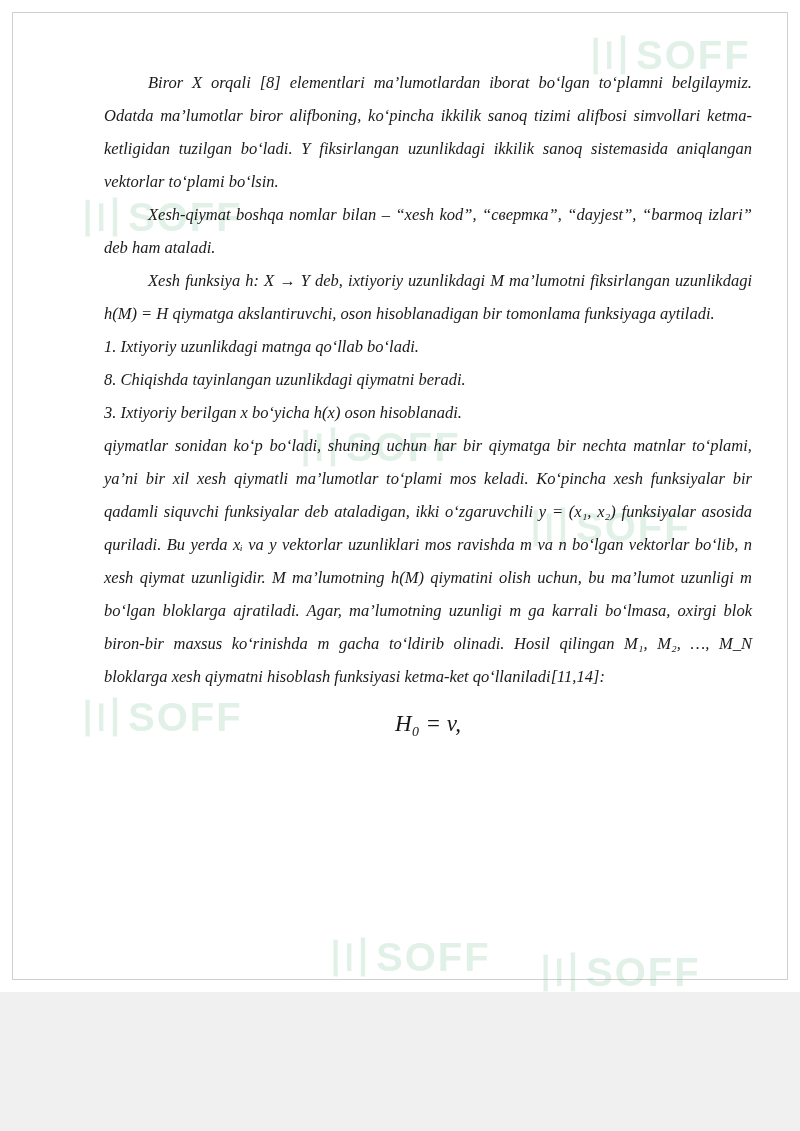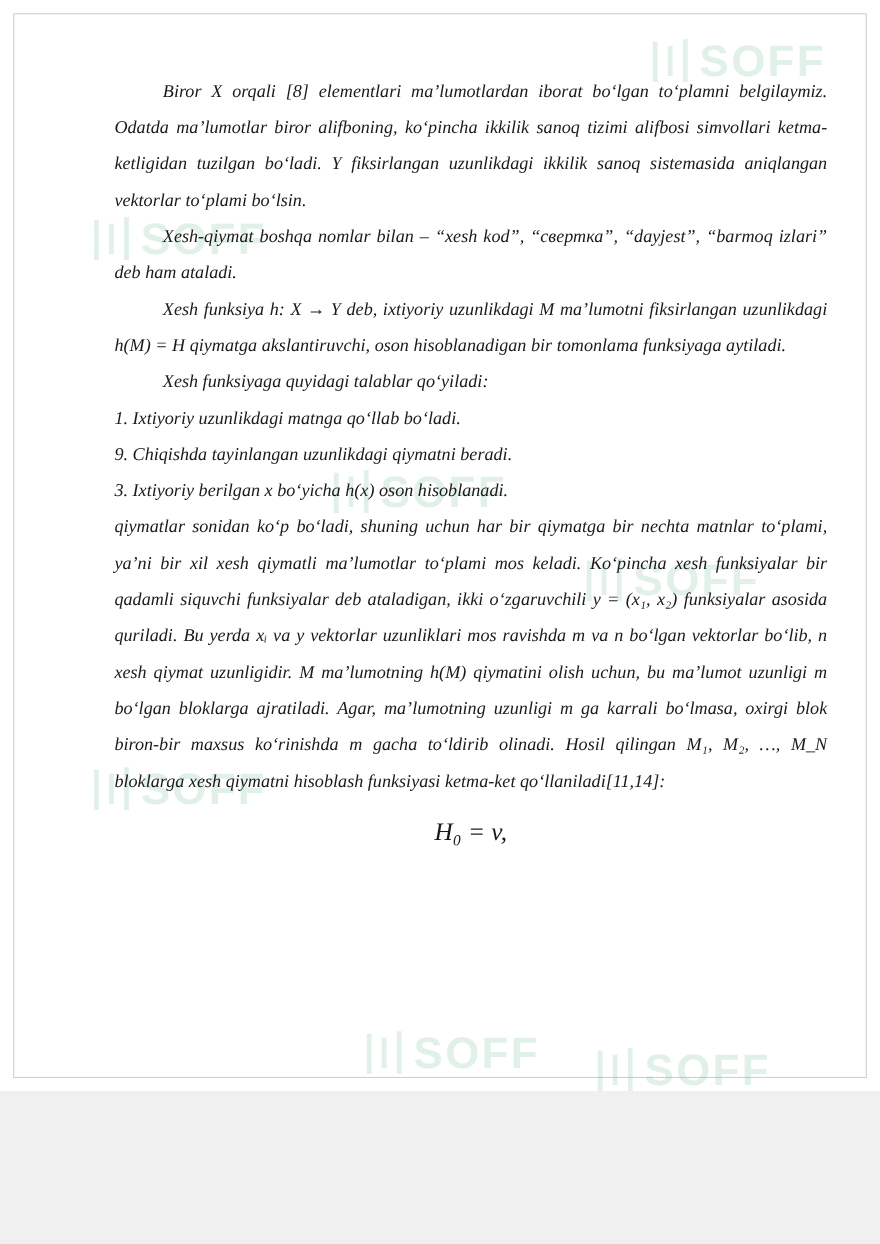--- a/index.html
+++ b/index.html
@@ -99,23 +99,22 @@
   <div class="wm wm-4"><span class="bars">〣</span><span>SOFF</span></div>
   <div class="wm wm-5"><span class="bars">〣</span><span>SOFF</span></div>
   <div class="wm wm-6"><span class="bars">〣</span><span>SOFF</span></div>
   <div class="wm wm-7"><span class="bars">〣</span><span>SOFF</span></div>
   <div class="wm wm-8"><span class="bars">〣</span><span>SOFF</span></div>
 
   <div class="content">
     <p class="indent">Biror X orqali [8] elementlari ma’lumotlardan iborat bo‘lgan to‘plamni belgilaymiz. Odatda ma’lumotlar biror alifboning, ko‘pincha ikkilik sanoq tizimi alifbosi simvollari ketma-ketligidan tuzilgan bo‘ladi. Y fiksirlangan uzunlikdagi ikkilik sanoq sistemasida aniqlangan vektorlar to‘plami bo‘lsin.</p>
     <p class="indent">Xesh-qiymat boshqa nomlar bilan – “xesh kod”, “свертка”, “dayjest”, “barmoq izlari” deb ham ataladi.</p>
     <p class="indent">Xesh funksiya h: X → Y deb, ixtiyoriy uzunlikdagi M ma’lumotni fiksirlangan uzunlikdagi h(M) = H qiymatga akslantiruvchi, oson hisoblanadigan bir tomonlama funksiyaga aytiladi.</p>
-    <p class="indent">Xesh funksiyaga quyidagi talablar qo‘yiladi:</p>
     <p class="noindent">1. Ixtiyoriy uzunlikdagi matnga qo‘llab bo‘ladi.</p>
-    <p class="noindent">9. Chiqishda tayinlangan uzunlikdagi qiymatni beradi.</p>
+    <p class="noindent">8. Chiqishda tayinlangan uzunlikdagi qiymatni beradi.</p>
     <p class="noindent">3. Ixtiyoriy berilgan x bo‘yicha h(x) oson hisoblanadi.</p>
     <p class="noindent">qiymatlar sonidan ko‘p bo‘ladi, shuning uchun har bir qiymatga bir nechta matnlar to‘plami, ya’ni bir xil xesh qiymatli ma’lumotlar to‘plami mos keladi. Ko‘pincha xesh funksiyalar bir qadamli siquvchi funksiyalar deb ataladigan, ikki o‘zgaruvchili y = (x₁, x₂) funksiyalar asosida quriladi. Bu yerda xᵢ va y vektorlar uzunliklari mos ravishda m va n bo‘lgan vektorlar bo‘lib, n xesh qiymat uzunligidir. M ma’lumotning h(M) qiymatini olish uchun, bu ma’lumot uzunligi m bo‘lgan bloklarga ajratiladi. Agar, ma’lumotning uzunligi m ga karrali bo‘lmasa, oxirgi blok biron-bir maxsus ko‘rinishda m gacha to‘ldirib olinadi. Hosil qilingan M₁, M₂, …, M_N bloklarga xesh qiymatni hisoblash funksiyasi ketma-ket qo‘llaniladi[11,14]:</p>
     <p class="centered">H₀ = v,</p>
   </div>
 
   <div class="pagenum">5</div>
 
 </div>
 
 </body></html>

